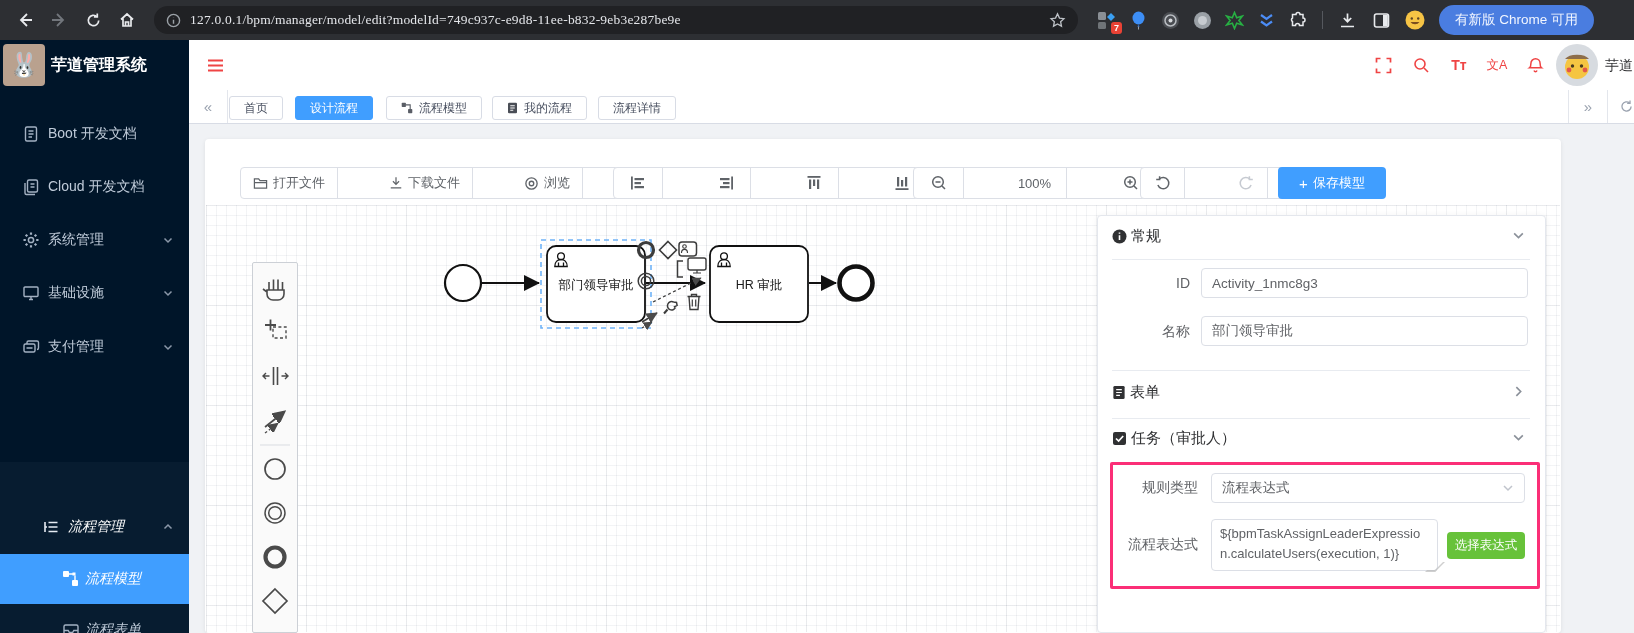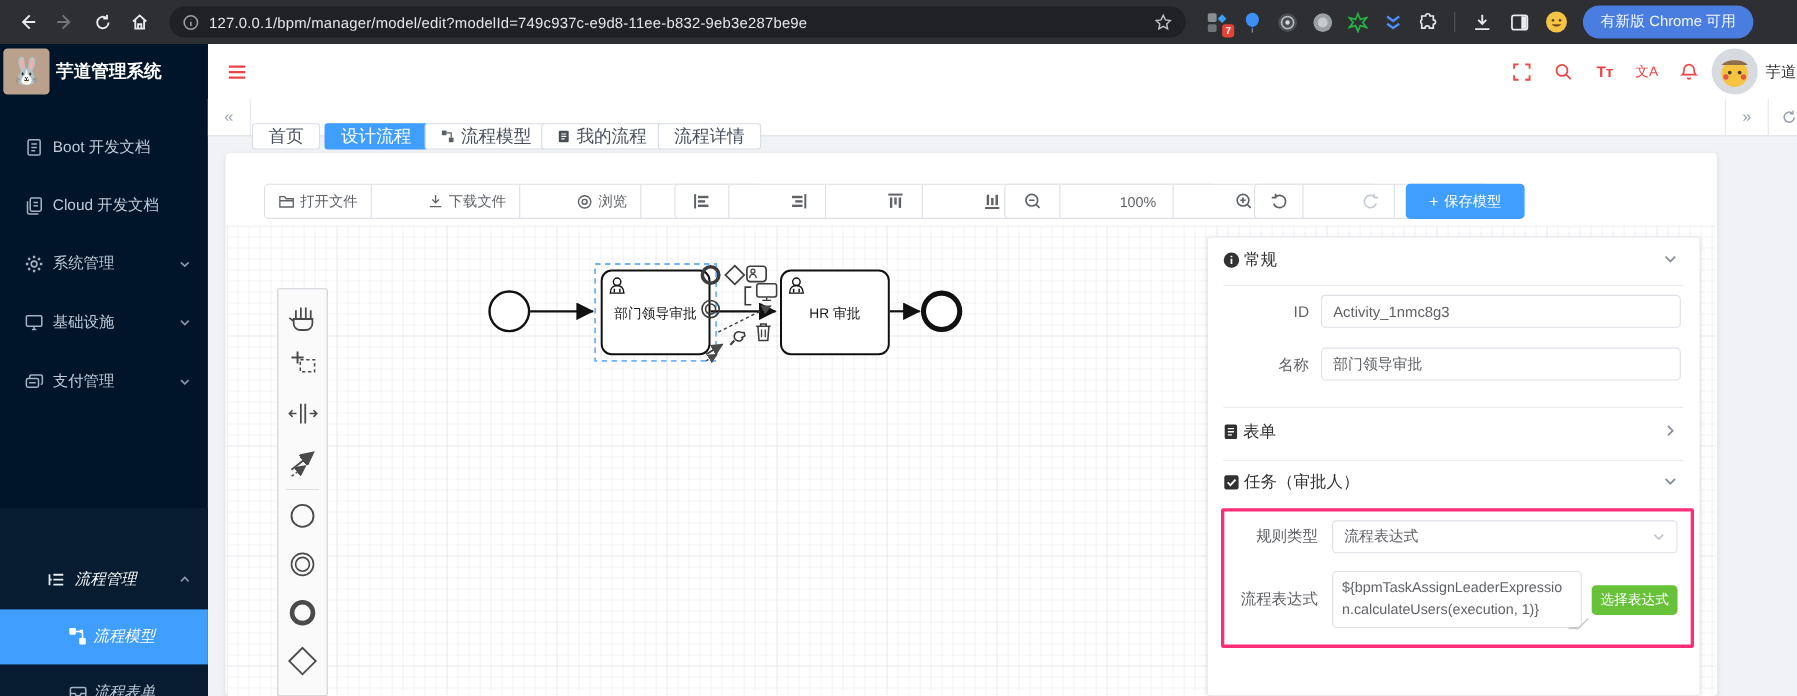--- a/index.html
+++ b/index.html
@@ -3,21 +3,21 @@
 <meta charset="utf-8">
 <style>
   html,body{margin:0;padding:0;background:#fff;font-family:"Liberation Sans","DejaVu Sans",sans-serif;}
   #stage{position:relative;width:1634px;height:633px;overflow:hidden;background:#f0f2f5;}
   .abs{position:absolute;}
   svg{display:block;}
   
   #chrome{left:0;top:0;width:1634px;height:40px;background:#2d2f33;display:flex;align-items:center;}
   .nav-ic{width:34px;height:34px;display:flex;align-items:center;justify-content:center;color:#e8eaed;}
   .nav-ic.dim{color:#72767c;}
-  #urlpill{height:28px;width:900px;margin-left:10px;background:#202124;border-radius:14px;display:flex;align-items:center;padding:0 12px;color:#e4e6ea;font-size:13.5px;}
+  #urlpill{height:28px;width:900px;margin-left:10px;background:#202124;border-radius:14px;display:flex;align-items:center;padding:0 12px;color:#e4e6ea;font-size:13.5px;font-family:Liberation Serif, serif;}
   #urlpill .url{flex:1;white-space:nowrap;overflow:hidden;letter-spacing:.2px;}
   .exts{display:flex;align-items:center;gap:12px;margin-left:18px;}
   .ext{position:relative;width:20px;height:20px;display:flex;align-items:center;justify-content:center;}
   .badge7{position:absolute;right:-6px;bottom:-4px;background:#e94235;color:#fff;font-size:9px;border-radius:3px;padding:0 3px;line-height:12px;font-weight:bold;}
   #updatechip{margin-left:14px;height:30px;background:#4a7de0;border-radius:16px;color:#f2f6ff;font-size:13.5px;display:flex;align-items:center;padding:0 16px;white-space:nowrap;}
   .vdiv{width:1px;height:18px;background:#55585e;margin-left:14px;}
   
   #sidebar{left:0;top:40px;width:189px;height:593px;background:#001529;}
   #logo{position:absolute;left:0;top:0;width:189px;height:50px;background:#001529;z-index:5;display:flex;align-items:center;}
   #logo .avatar{width:42px;height:42px;margin-left:3px;border-radius:4px;background:#b9a18e;display:flex;align-items:center;justify-content:center;font-size:24px;overflow:hidden;}
@@ -29,21 +29,21 @@
   .mi.white{color:#fff;} .mi.white .ic{color:#e6ecf3;}
   #submenu{position:absolute;left:0;top:422px;width:189px;height:171px;background:#071c30;}
   #submenu .mi{position:absolute;font-style:italic;}
   .mi.active{background:#409eff;color:#fff;} .mi.active .ic{color:#fff;}
   
   #appheader{left:189px;top:40px;width:1445px;height:50px;background:#fff;}
   .hic{position:absolute;top:13px;width:24px;height:24px;color:#ef4444;display:flex;align-items:center;justify-content:center;font-size:15px;}
   
   #tabbar{left:189px;top:90px;width:1445px;height:33px;background:#fff;border-bottom:1px solid #d8dce5;}
   .tchev{position:absolute;top:0;height:33px;width:38px;display:flex;align-items:center;justify-content:center;color:#9aa2af;font-size:15px;border-right:1px solid #e3e6ec;}
-  .tab{position:absolute;top:6px;height:24px;border:1px solid #d8dce5;border-radius:3px;background:#fff;color:#495060;font-size:16px;display:flex;align-items:center;padding:0 14px;gap:6px;box-sizing:border-box;margin-top:16px;}
+  .tab{position:absolute;top:6px;height:24px;border:1px solid #d8dce5;border-radius:3px;background:#fff;color:#495060;font-size:12px;display:flex;align-items:center;padding:0 14px;gap:6px;box-sizing:border-box;}
   .tab.active{background:#409eff;border-color:#409eff;color:#fff;}
   
   #card{left:205px;top:139px;width:1356px;height:494px;background:#fff;border-radius:4px;box-shadow:0 1px 4px rgba(0,0,0,.08);}
   #canvasgrid{position:absolute;left:1px;top:66px;width:1354px;height:427px;
     background-image:
       linear-gradient(rgba(16,36,66,.045) 1px,transparent 1px),
       linear-gradient(90deg,rgba(16,36,66,.045) 1px,transparent 1px),
       linear-gradient(rgba(16,36,66,.05) 1px,transparent 1px),
       linear-gradient(90deg,rgba(16,36,66,.05) 1px,transparent 1px);
     background-size:100px 100px,100px 100px,10px 10px,10px 10px;}

